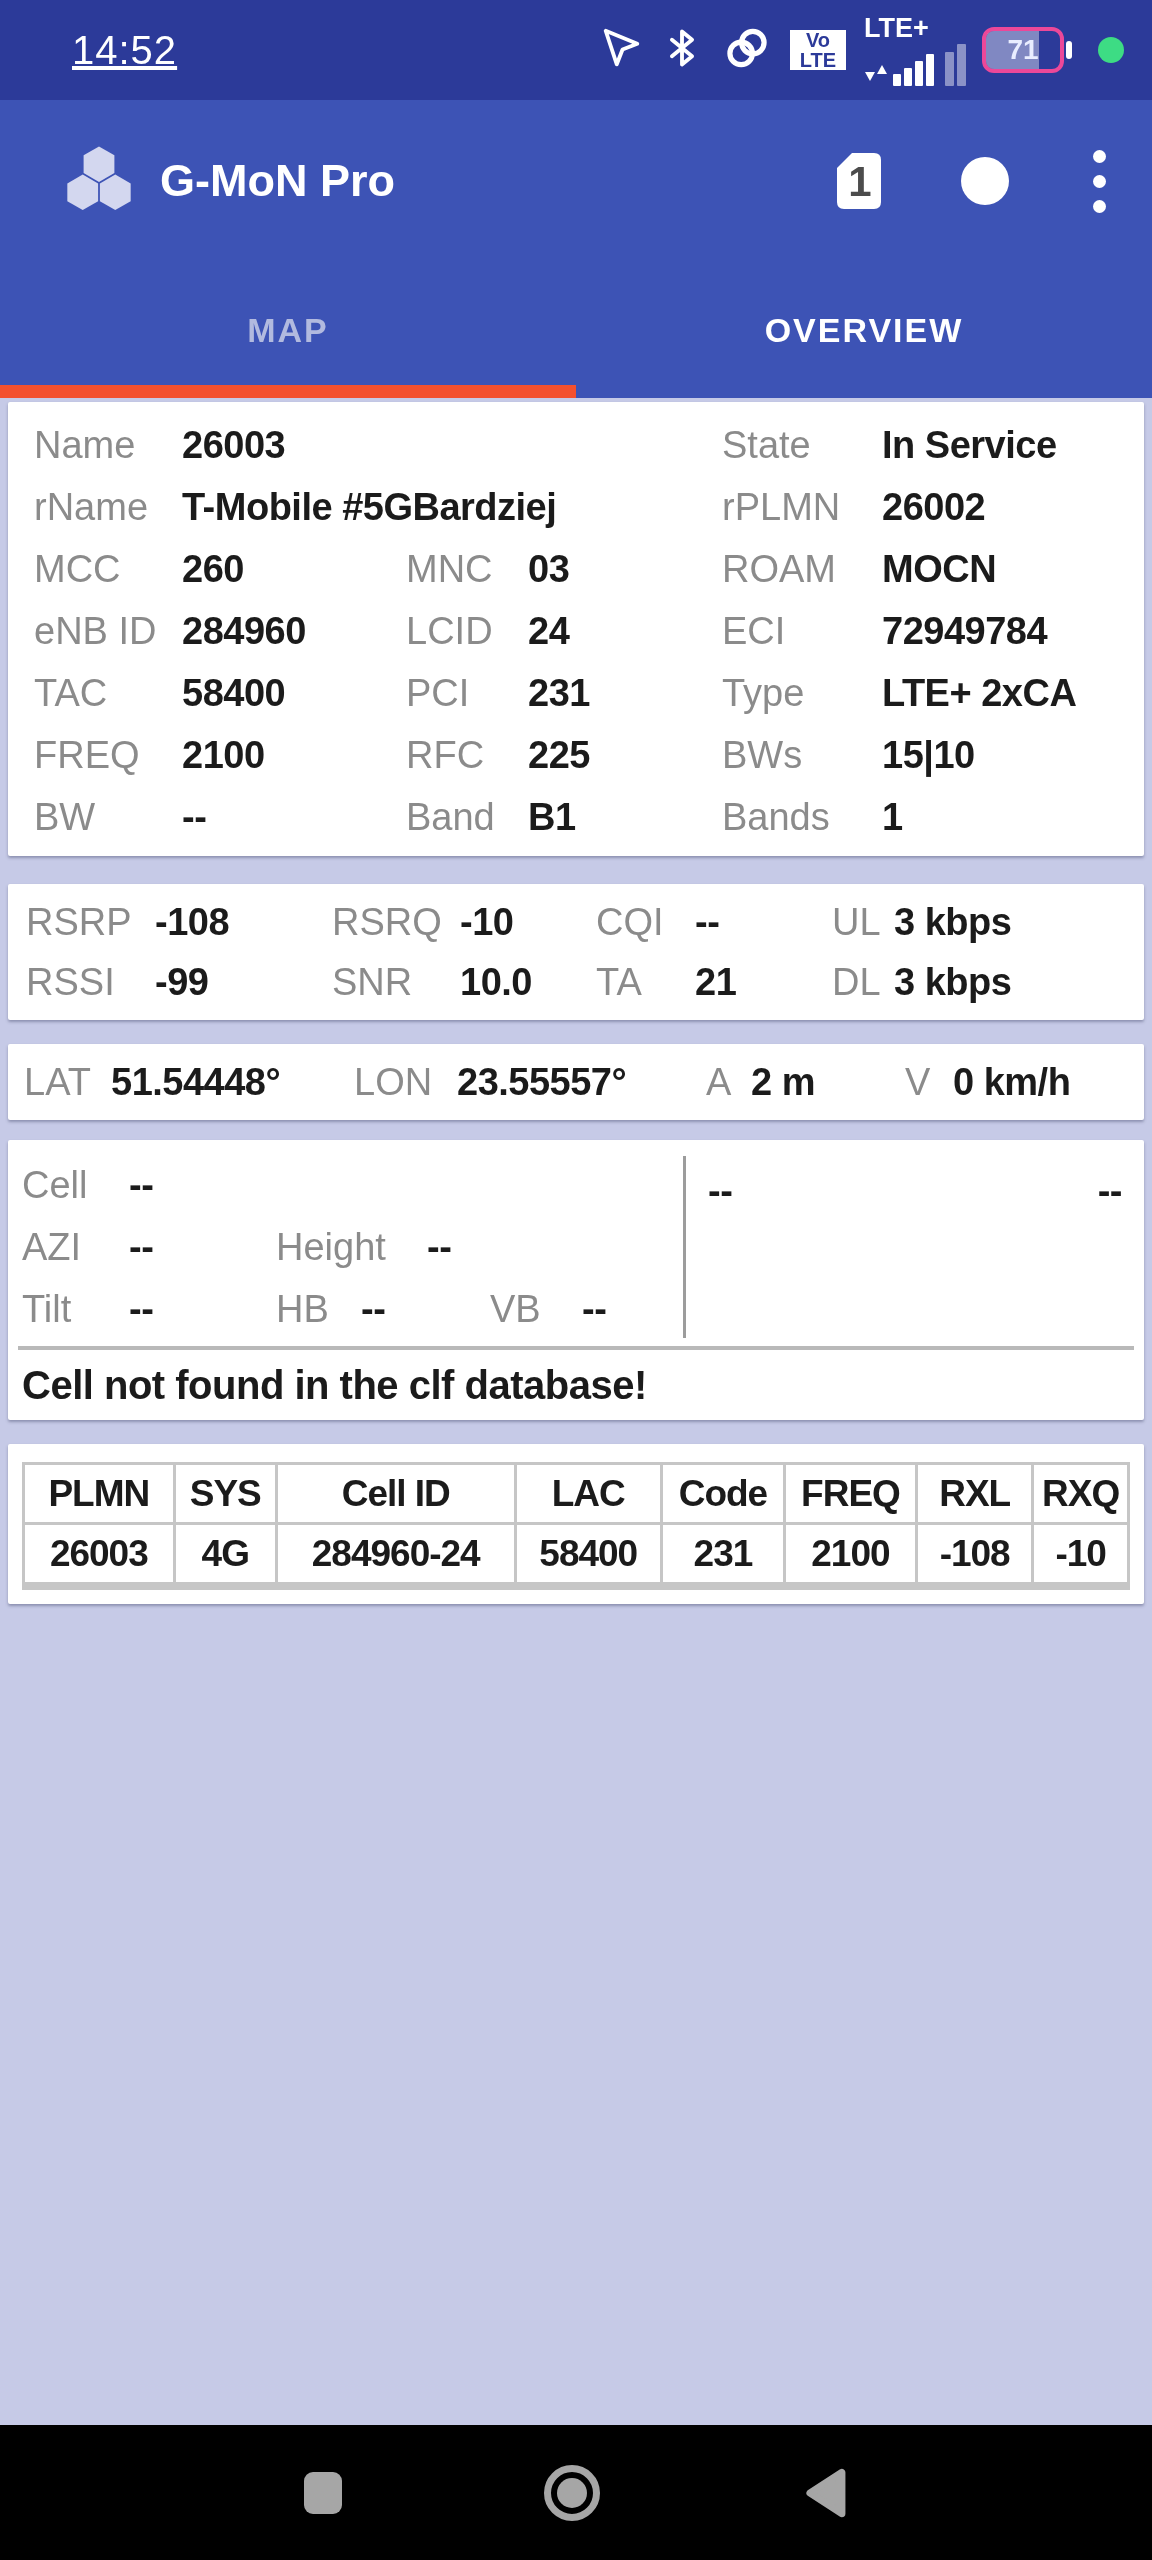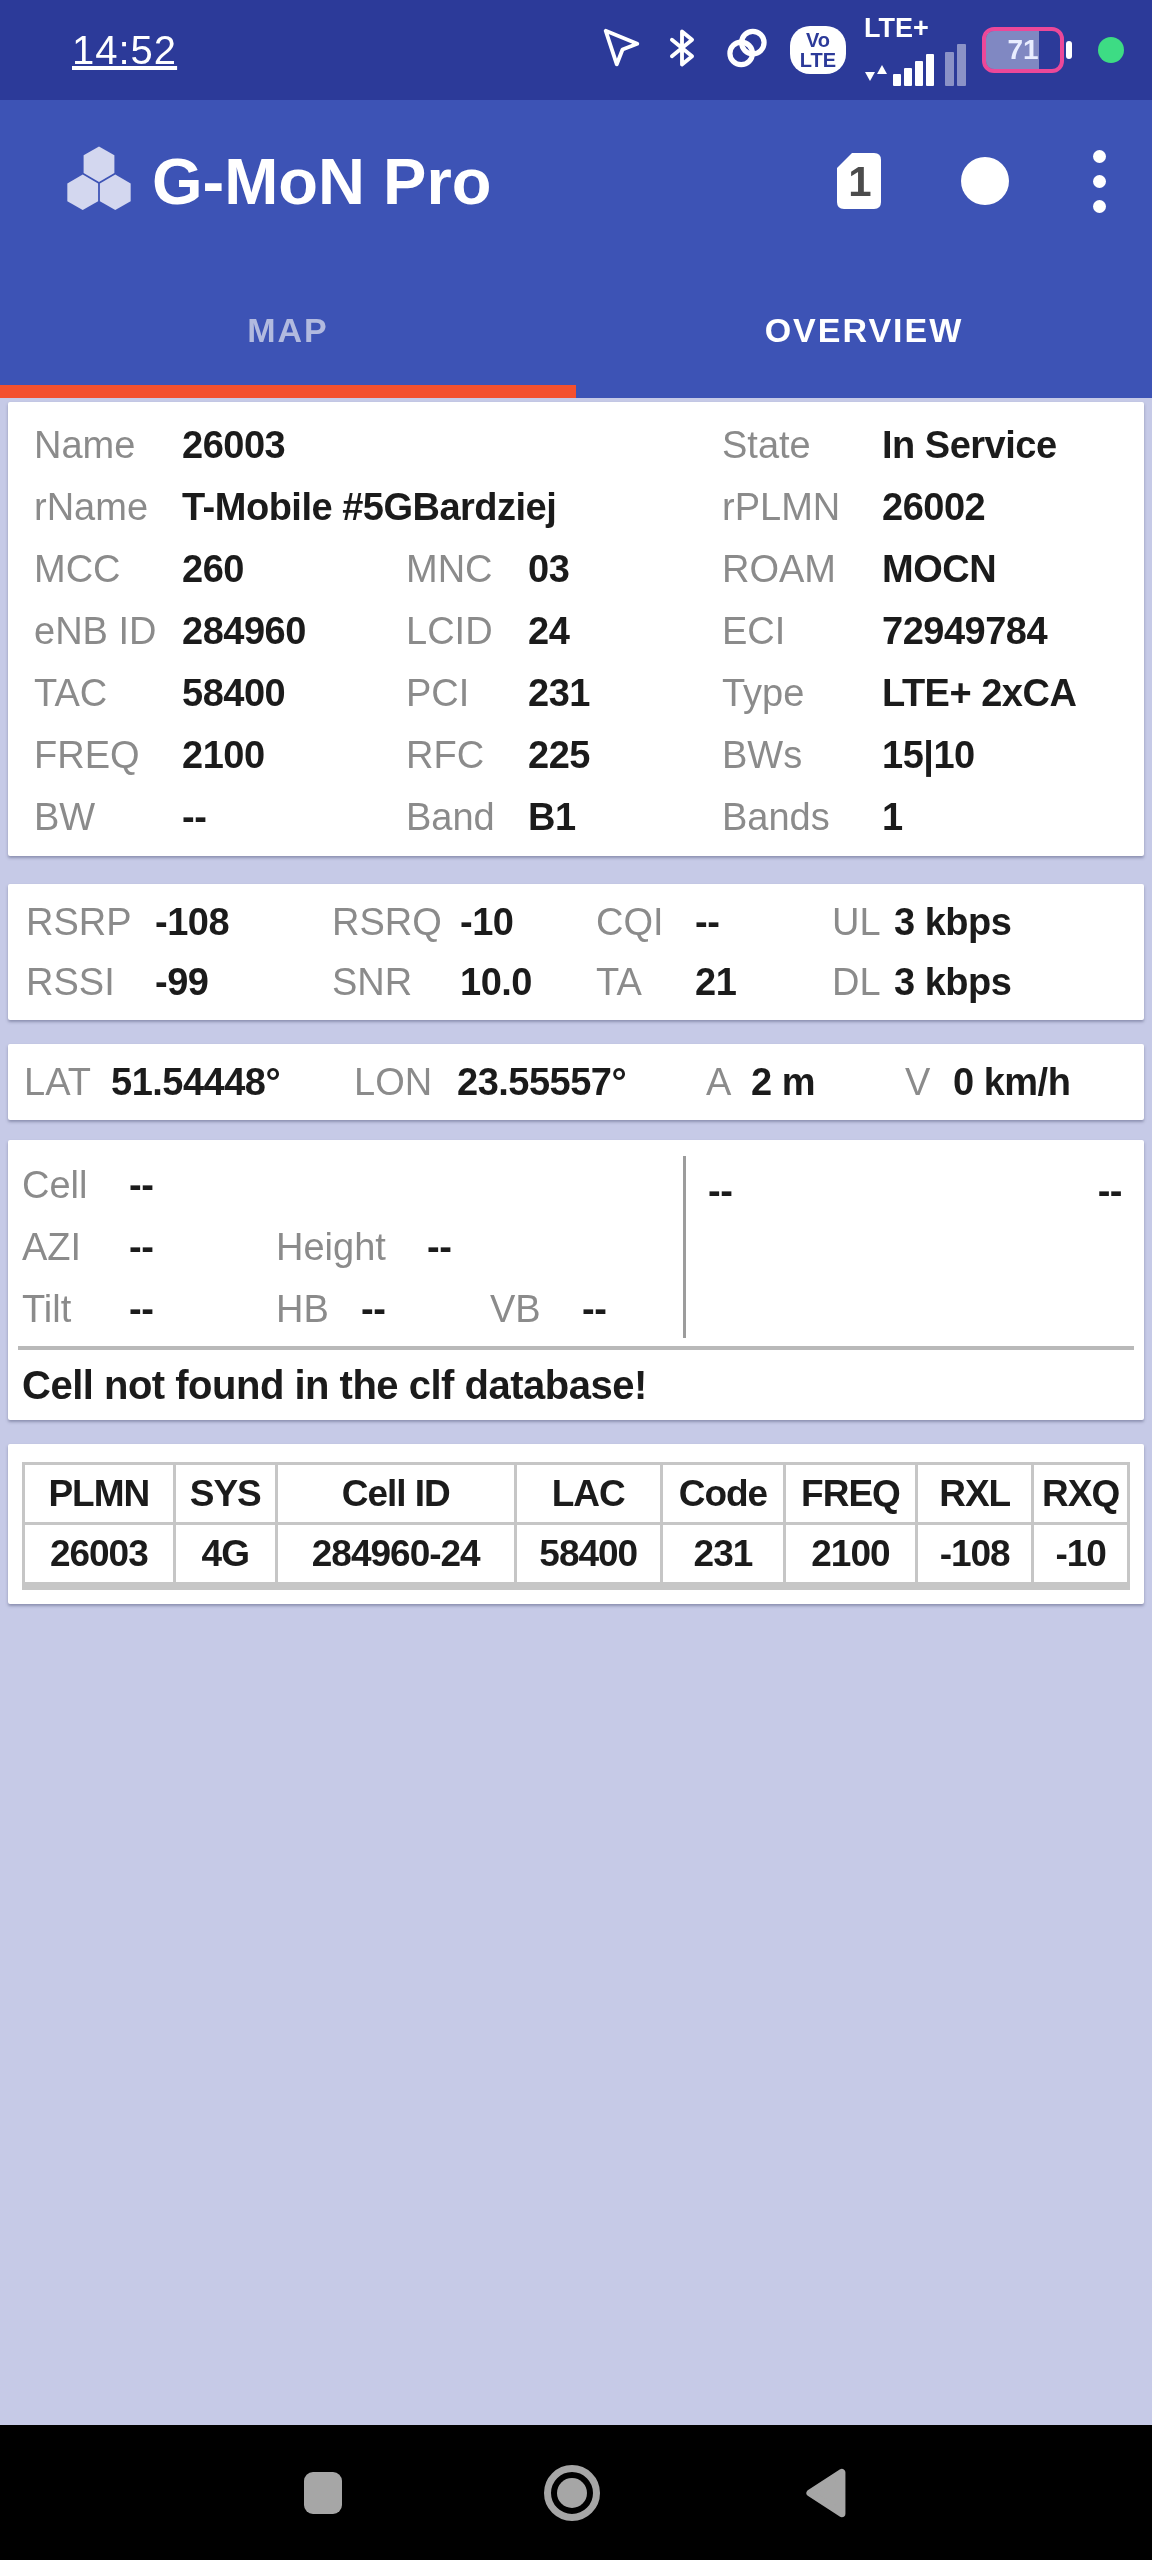--- a/index.html
+++ b/index.html
@@ -10,21 +10,21 @@
   }
   
   .status-bar{
     height:100px;background:#2c3a99;color:#fff;
     display:flex;align-items:center;justify-content:space-between;
     padding:0 28px;box-sizing:border-box;
   }
   .status-time{font-size:40px;letter-spacing:1px;padding-left:44px;text-decoration:underline;}
   .status-icons{display:flex;align-items:center;gap:16px;}
   .volte-badge{
-    width:56px;height:48px;background:#fff;border-radius:20px;
+    width:56px;height:40px;background:#fff;border-radius:0;
     display:flex;flex-direction:column;align-items:center;justify-content:center;
     color:#2c3a99;font-weight:700;font-size:20px;line-height:1.0;
   }
   .sig-cluster{display:flex;flex-direction:column;align-items:flex-start;margin-left:2px;}
   .sig-label{font-size:27px;font-weight:700;line-height:1;margin-bottom:2px;}
   .sig-row{display:flex;align-items:flex-end;gap:3px;}
   .bar{background:#fff;border-radius:1px;width:8px;}
   .bar.dim{opacity:.45;width:9px;}
   .battery{
     position:relative;width:82px;height:46px;border:4px solid #ec4899;border-radius:12px;
@@ -32,21 +32,21 @@
   }
   .battery-fill{position:absolute;left:0;top:0;bottom:0;width:71%;background:rgba(255,255,255,.4);}
   .battery-num{position:relative;font-size:28px;font-weight:700;color:#e9edff;}
   .battery-nub{width:6px;height:18px;background:#fff;border-radius:3px;margin-left:2px;}
   .green-dot{width:26px;height:26px;border-radius:50%;background:#3ddc84;margin-left:10px;}
   
   .app-bar{
     height:162px;background:#3d53b5;display:flex;align-items:center;
     padding:0 40px 0 62px;box-sizing:border-box;color:#fff;
   }
-  .app-title{font-size:65px;font-weight:700;margin-left:16px;letter-spacing:0;}
+  .app-title{font-size:45px;font-weight:700;margin-left:24px;letter-spacing:0;}
   .app-bar-spacer{flex:1;}
   .appbar-actions{display:flex;align-items:center;gap:78px;}
   .white-circle{width:48px;height:48px;border-radius:50%;background:#fff;}
   .kebab{display:flex;flex-direction:column;gap:12px;padding:6px;}
   .kebab i{width:13px;height:13px;border-radius:50%;background:#fff;display:block;}
   
   .tab-bar{height:136px;background:#3d53b5;display:flex;position:relative;}
   .tab{flex:1;display:flex;align-items:center;justify-content:center;
     font-size:34px;font-weight:700;letter-spacing:2px;}
   .tab.active{color:#ffffff;}

